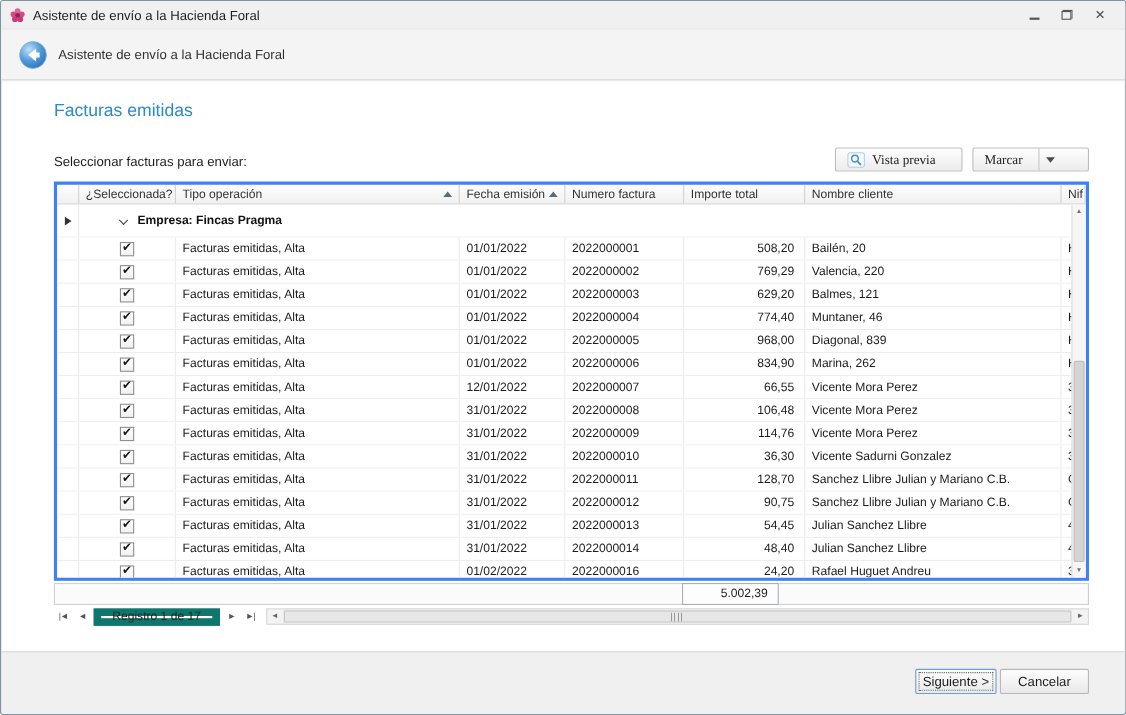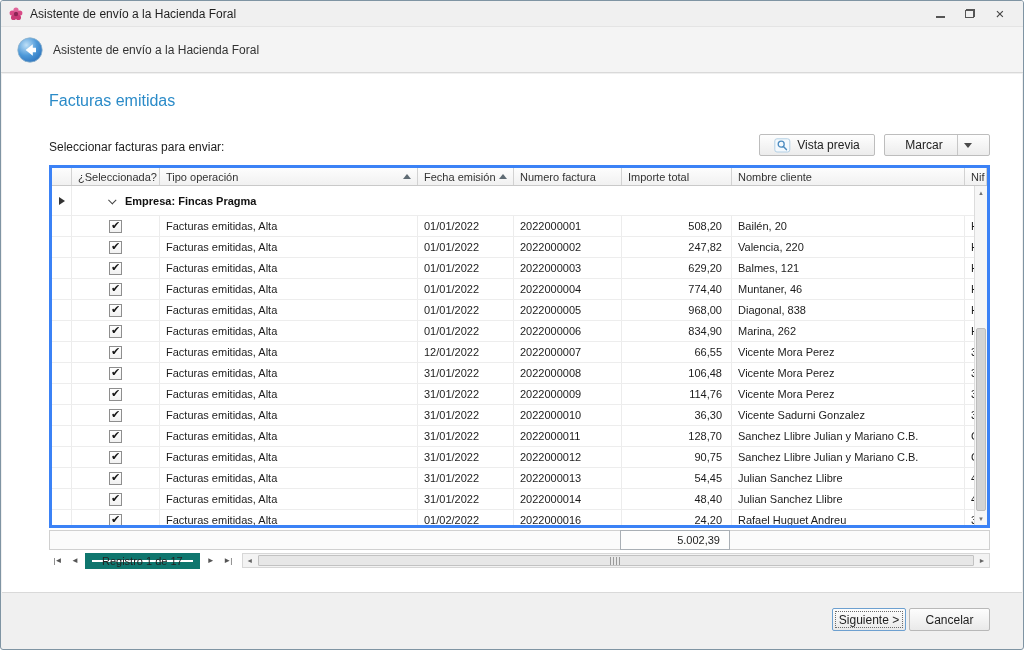--- a/index.html
+++ b/index.html
@@ -62,26 +62,26 @@
   .page-heading {
     position: absolute; left: 47px; top: 18px;
     font-size: 16px; color: #2b8bc8;
   }
   .instruction {
     position: absolute; left: 47px; top: 66px;
     font-size: 12px; color: #1e1e1e;
   }
   .btn {
     position: absolute; top: 60px; height: 22px;
-    display: inline-flex; align-items: center; justify-content: center;
+    display: inline-flex; align-items: center; 
     gap: 6px;
     border: 1px solid #bdbdbd; border-radius: 2px;
     background: linear-gradient(#fefefe, #ececec);
     font-size: 12px; color: #222;
-    font-family: Liberation Sans, sans-serif;
+    font-family: Liberation Serif, serif;
     cursor: pointer;
     padding: 0 10px;
   }
   .btn.vista { right: 147px; width: 116px; }
   .btn.marcar { right: 32px; width: 106px; padding-right: 0; }
   .vp-icon { display: inline-flex; }
   .split {
     margin-left: 8px; align-self: stretch;
     display: flex; align-items: center; justify-content: center;
     width: 22px; border-left: 1px solid #c6c6c6;
@@ -188,21 +188,21 @@
     background: #d4d4d4; border: 1px solid #bdbdbd; border-radius: 2px;
     cursor: grab;
   }
   
   .summary-row {
     position: absolute; left: 47px; right: 32px; top: 456px; height: 20px;
     background: #fbfbfb;
     border: 1px solid #d0d0d0;
   }
   .summary-cell {
-    position: absolute; left: 570px; width: 110px; top: -1px; height: 20px;
+    position: absolute; left: 570px; width: 88px; top: -1px; height: 20px;
     border: 1px solid #a9afb5;
     background: #fdfdfd;
     font-size: 11px; color: #1c1c1c;
     text-align: right; line-height: 18px; padding-right: 9px;
   }
   
   .nav-row {
     position: absolute; left: 47px; right: 32px; top: 478px; height: 17px;
     display: flex; align-items: center;
     font-size: 11px; color: #444;
@@ -387,21 +387,21 @@
           <div class="grid-row">
     <div class="cell c-ind"></div>
     <div class="cell c-sel">
       <span class="checkbox checked">
         <span class="check">✔</span>
       </span>
     </div>
     <div class="cell c-tipo">Facturas emitidas, Alta</div>
     <div class="cell c-fecha">01/01/2022</div>
     <div class="cell c-numero">2022000002</div>
-    <div class="cell c-importe num">247,82</div>
+    <div class="cell c-importe num">769,29</div>
     <div class="cell c-cliente">Valencia, 220</div>
     <div class="cell c-nif">H</div>
   </div>
           <div class="grid-row">
     <div class="cell c-ind"></div>
     <div class="cell c-sel">
       <span class="checkbox checked">
         <span class="check">✔</span>
       </span>
     </div>
@@ -430,21 +430,21 @@
     <div class="cell c-ind"></div>
     <div class="cell c-sel">
       <span class="checkbox checked">
         <span class="check">✔</span>
       </span>
     </div>
     <div class="cell c-tipo">Facturas emitidas, Alta</div>
     <div class="cell c-fecha">01/01/2022</div>
     <div class="cell c-numero">2022000005</div>
     <div class="cell c-importe num">968,00</div>
-    <div class="cell c-cliente">Diagonal, 838</div>
+    <div class="cell c-cliente">Diagonal, 839</div>
     <div class="cell c-nif">H</div>
   </div>
           <div class="grid-row">
     <div class="cell c-ind"></div>
     <div class="cell c-sel">
       <span class="checkbox checked">
         <span class="check">✔</span>
       </span>
     </div>
     <div class="cell c-tipo">Facturas emitidas, Alta</div>

